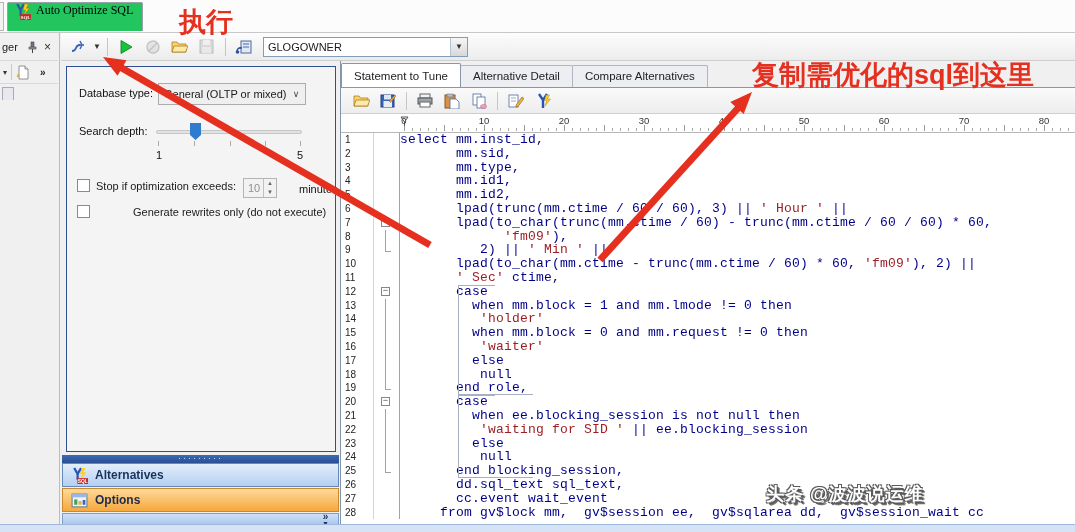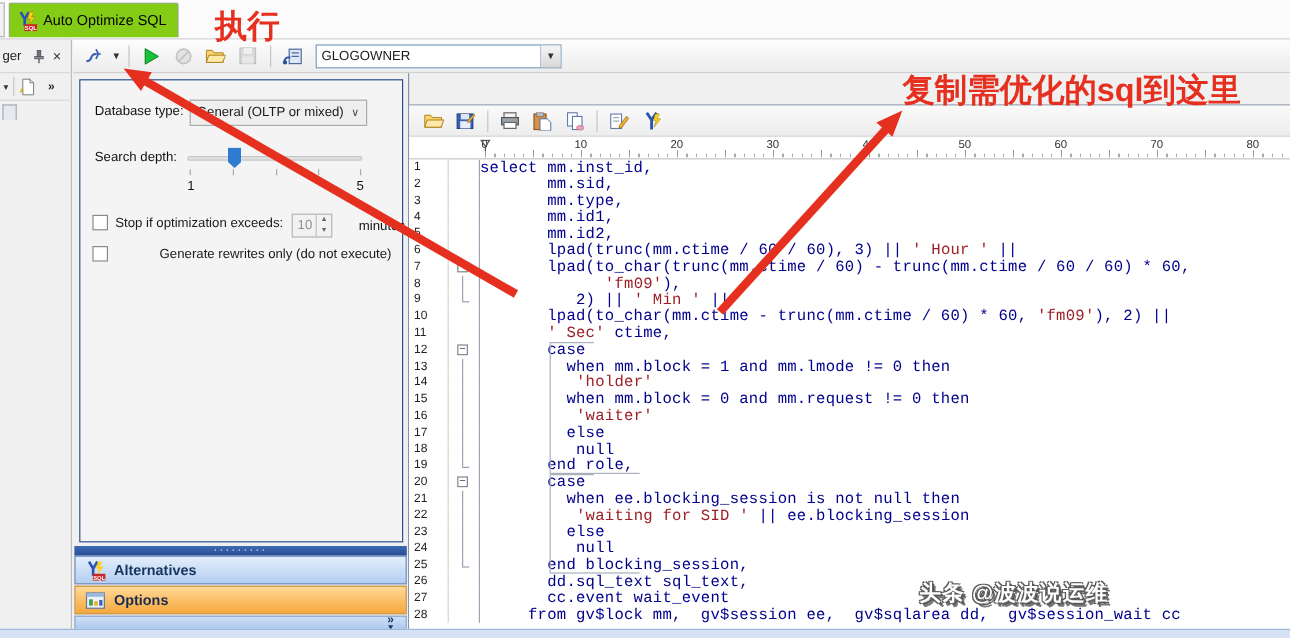--- a/index.html
+++ b/index.html
@@ -4,23 +4,23 @@
 <style>
   * { margin:0; padding:0; box-sizing:border-box; }
   html,body { background:#888; }
   #stage { position:relative; width:1075px; height:532px; background:#f0f0f0;
            font-family:"Liberation Sans", sans-serif; overflow:hidden; color:#1a1a1a; }
 
   
   #top-strip { position:absolute; left:0; top:0; width:1075px; height:33px;
                background:#fcfcfc; border-bottom:1px solid #c8c8c8; }
   #main-tab { position:absolute; left:7px; top:2px; height:29px; padding:0 9px 0 6px;
-              background:#84cc16; border:1px solid #9aa0a8; border-bottom:none;
-              border-radius:2px 2px 0 0; display:flex; align-items:center; gap:5px;
-              font-size:12px; color:#000; }
+              background:#22c55e; border:1px solid #9aa0a8; border-bottom:none;
+              border-radius:2px 2px 0 0; display:flex; align-items:flex-start; gap:5px;
+              font-size:12px; color:#000;font-family:Liberation Serif, serif; }
   #tab-sliver { position:absolute; left:-5px; top:2px; width:9px; height:29px;
                 background:#f2f2f2; border:1px solid #b5b5b5; }
 
   
   #sidebar { position:absolute; left:0; top:33px; width:60px; height:499px;
              background:#f0f0f0; border-right:1px solid #bcbcbc; }
   #sidebar-header { position:absolute; left:0; top:3px; width:58px; height:21px;
                     display:flex; align-items:center; font-size:11px; color:#222; }
   #sidebar-header .hx { margin-left:6px; font-size:12px; color:#333; }
   #sidebar-tools { position:absolute; left:0; top:27px; width:58px; height:24px;
@@ -310,20 +310,25 @@
         <rect x="11" y="7.5" width="2.5" height="4.5" fill="#3a62b8"></rect>
       </svg>
       <span>Options</span>
     </div>
     <div id="bar-chevron">
       <span class="chv"><span>»</span><span class="sm">▼</span></span>
     </div>
   </div>
 
   <div id="editor">
+    <div id="ed-tabs">
+      <span class="ed-tab active">Statement to Tune</span>
+      <span class="ed-tab">Alternative Detail</span>
+      <span class="ed-tab">Compare Alternatives</span>
+    </div>
     <div id="ed-tabline"></div>
 
     <div id="ed-toolbar">
       <span class="tbtn">
         <svg width="17" height="15" viewBox="0 0 17 15">
           <path d="M1 3 L6 3 L7.5 5 L15 5 L15 13 L1 13 Z" fill="#ffd36b" stroke="#a87f1f" stroke-width="0.8"></path>
           <path d="M3 7 L17 7 L14.5 13 L1 13 Z" fill="#ffe9a8" stroke="#a87f1f" stroke-width="0.8"></path>
         </svg>
       </span>
       <span class="tbtn">

